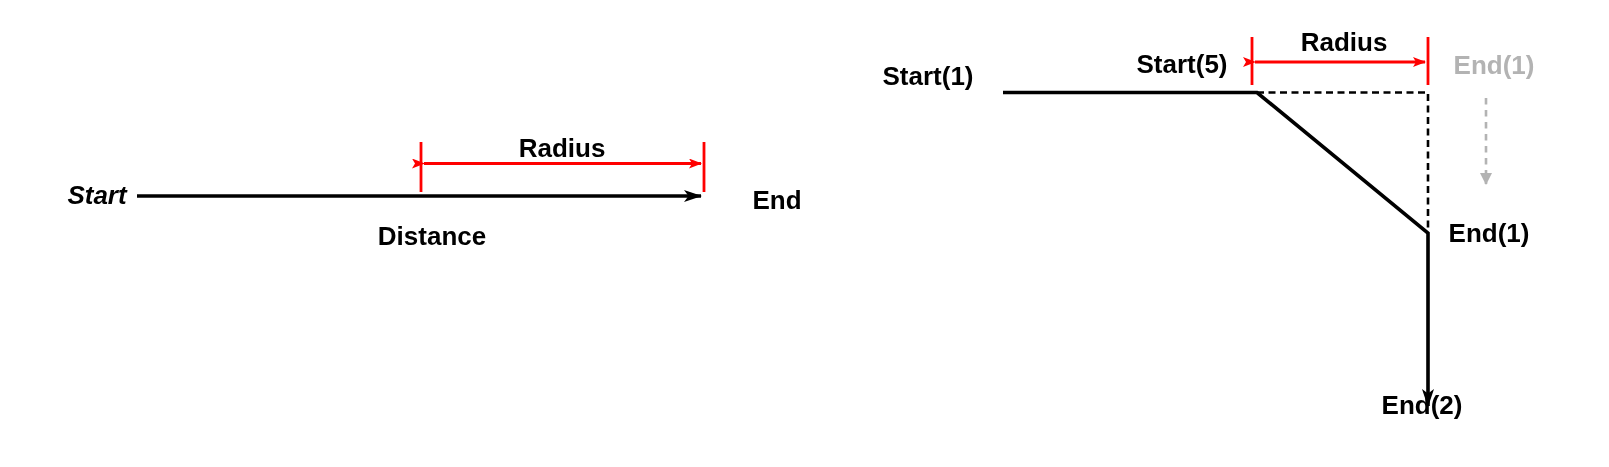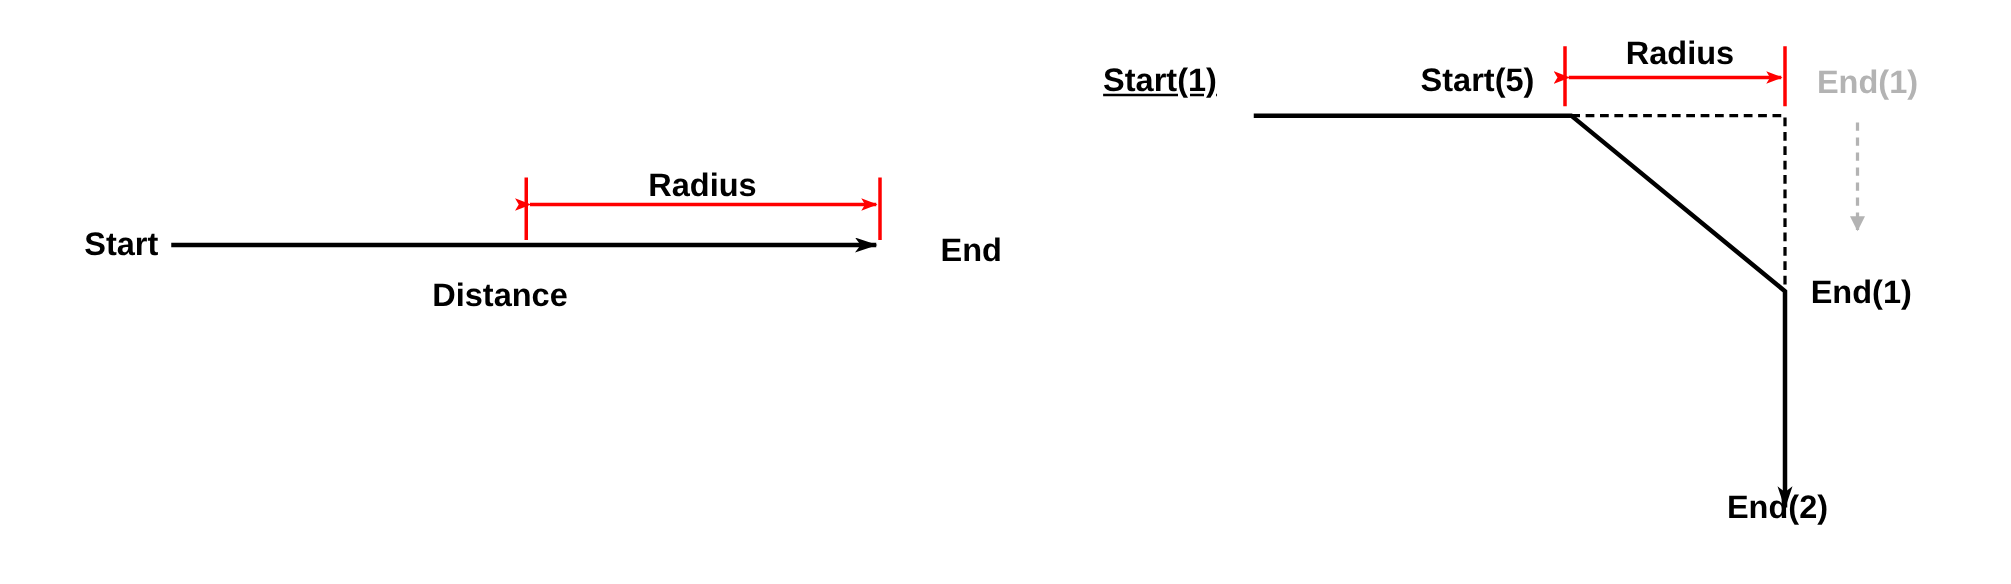--- a/index.html
+++ b/index.html
@@ -63,25 +63,25 @@
     <path class="stroke-red" stroke-width="2.8" d="M424,163.5 H701" marker-start="url(#mkRed)" marker-end="url(#mkRed)"></path>
 
     <path class="stroke-ink" stroke-width="3.6" stroke-linejoin="miter" d="M1003,92.5 H1257 L1428,233 V406" marker-end="url(#mkInk)"></path>
     <path class="stroke-ink" stroke-width="2.6" stroke-dasharray="7 4.5" d="M1257,92.5 H1428 V231"></path>
     <path class="stroke-red" stroke-width="2.8" d="M1252,37 V85"></path>
     <path class="stroke-red" stroke-width="2.8" d="M1428,37 V85"></path>
     <path class="stroke-red" stroke-width="2.8" d="M1255,62 H1425" marker-start="url(#mkRed)" marker-end="url(#mkRed)"></path>
     <path class="stroke-gray" stroke-width="2.6" stroke-dasharray="6.5 5.5" d="M1486,98 V184" marker-end="url(#mkGray)"></path>
   </svg>
 
-  <div class="lbl" style="left:97px;  top:195px;">Start</div>
+  <div class="lbl" style="left:97px;  top:195px;font-style:italic;">Start</div>
   <div class="lbl" style="left:777px; top:200px;">End</div>
-  <div class="lbl" style="left:400px; top:236px;text-align:right;">Distance</div>
+  <div class="lbl" style="left:432px; top:236px;text-align:right;">Distance</div>
   <div class="lbl" style="left:562px; top:148px;">Radius</div>
 
-  <div class="lbl" style="left:928px;  top:64px;text-decoration:underline;">Start(1)</div>
+  <div class="lbl" style="left:928px;  top:76px;">Start(1)</div>
   <div class="lbl" style="left:1182px; top:64px;">Start(5)</div>
   <div class="lbl" style="left:1344px; top:42px;">Radius</div>
   <div class="lbl ghost" style="left:1494px; top:65px;">End(1)</div>
   <div class="lbl" style="left:1489px; top:233px;">End(1)</div>
   <div class="lbl" style="left:1422px; top:405px;">End(2)</div>
 
 </div>
 
 </body></html>

